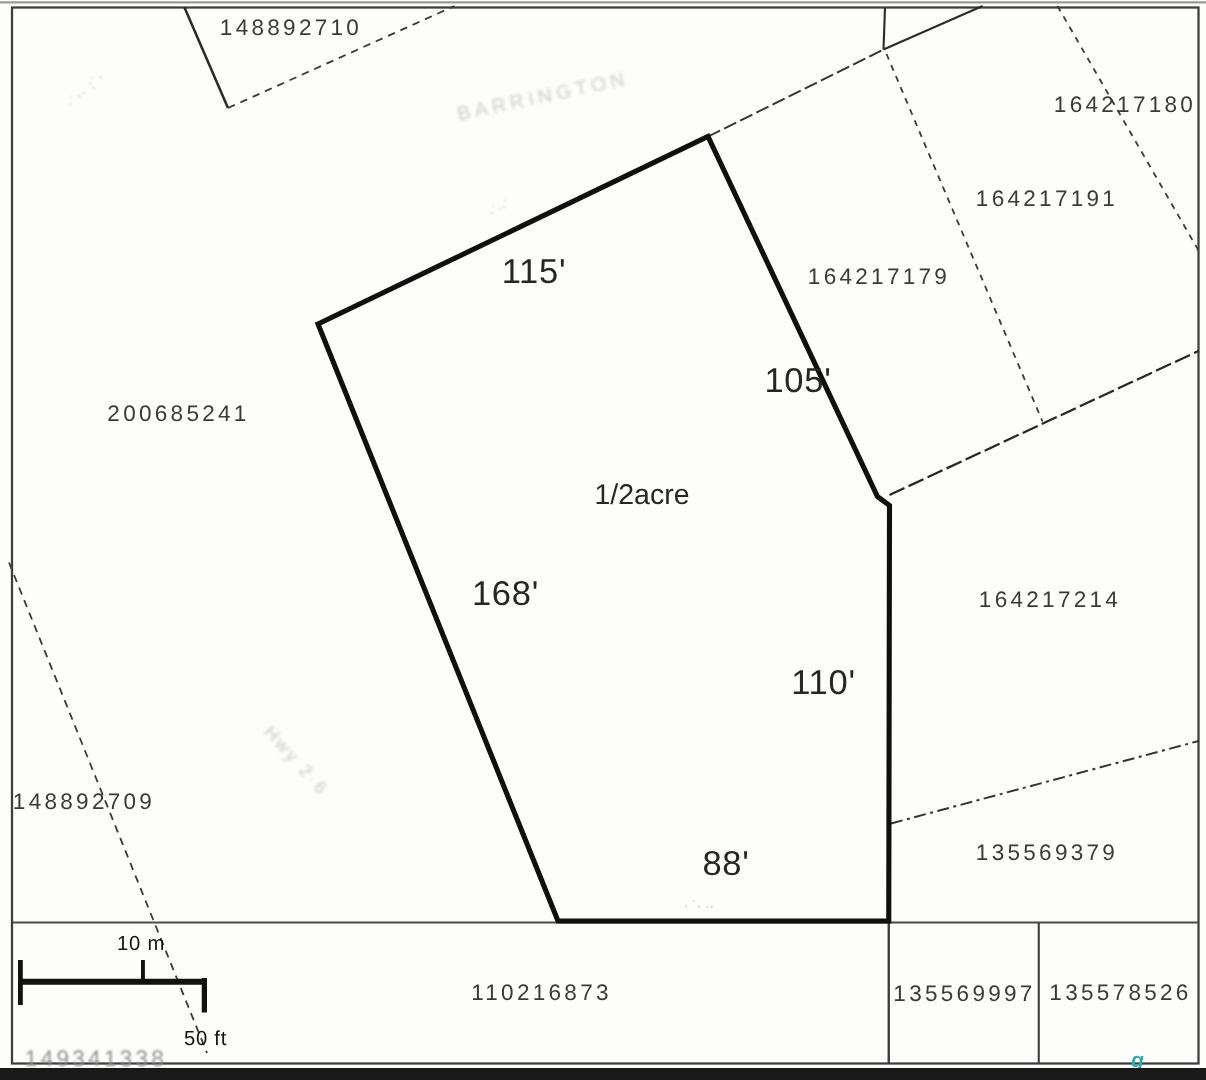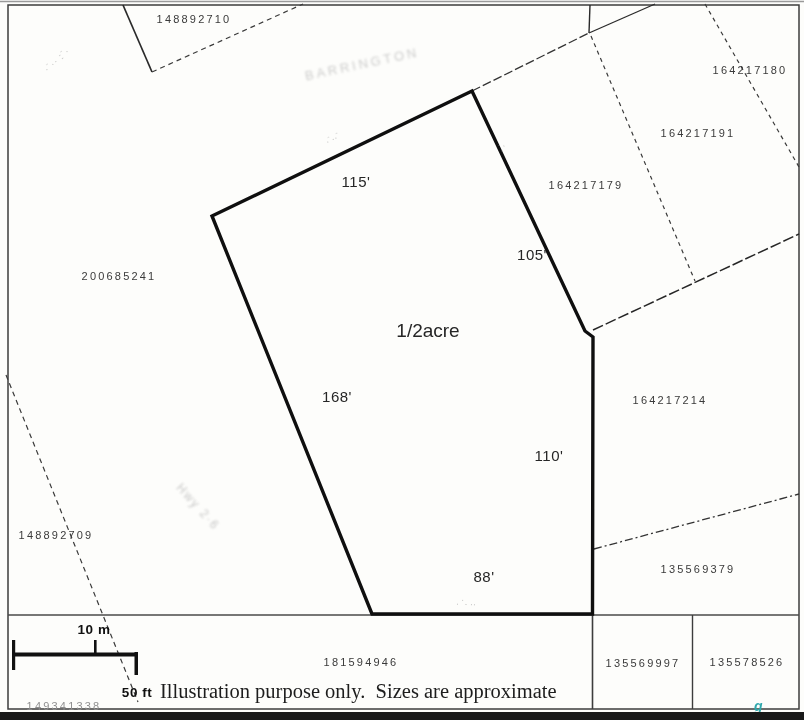--- a/index.html
+++ b/index.html
@@ -1,24 +1,24 @@
 <!DOCTYPE html>
 <html><head>
 <meta charset="utf-8">
 <style>
   html,body{margin:0;padding:0;background:#ffffff;}
   .stage{position:relative;width:804px;height:720px;background:#fdfdfb;overflow:hidden;
          font-family:"Liberation Sans",sans-serif;}
   .lines{position:absolute;left:0;top:0;filter:blur(0.3px);}
   .lbl{position:absolute;transform:translate(-50%,-50%);white-space:nowrap;}
-  .pnum{font-size:11px;letter-spacing:2.2px;color:#3a3a3a;filter:blur(0.45px);}
+  .pnum{font-size:15px;letter-spacing:2.2px;color:#3a3a3a;filter:blur(0.45px);}
   .faintnum{color:#8f8f8f;filter:blur(0.6px);margin-top:42px;}
-  .dim{font-size:15px;color:#262626;letter-spacing:0.5px;filter:blur(0.3px);}
+  .dim{font-size:23px;color:#262626;letter-spacing:0.5px;filter:blur(0.3px);}
   .area{font-size:19px;color:#262626;filter:blur(0.3px);}
-  .scalelbl{font-size:13.5px;font-weight:bold;color:#101010;letter-spacing:0.5px;filter:blur(0.2px);}
+  .scalelbl{font-size:13.5px;font-weight:normal;color:#101010;letter-spacing:0.5px;filter:blur(0.2px);}
   .disclaimer{position:absolute;left:160px;top:680px;font-family:"Liberation Serif",serif;
               font-size:20.5px;color:#1d1d1d;white-space:pre;filter:blur(0.35px);}
   .ghost{position:absolute;color:#9b9b9b;white-space:nowrap;}
   .g0{left:57px;top:60px;font-size:9px;letter-spacing:1px;opacity:.75;filter:blur(0.7px);
       transform:translate(-50%,-50%) rotate(-42deg);}
   .g1{left:362px;top:64px;font-size:13px;letter-spacing:3px;opacity:.5;filter:blur(1.2px);
       transform:translate(-50%,-50%) rotate(-12deg);}
   .g2{left:198px;top:507px;font-size:12px;letter-spacing:2px;opacity:.55;filter:blur(1.1px);
       transform:translate(-50%,-50%) rotate(48deg);}
   .g3{left:333px;top:139px;font-size:9px;opacity:.7;filter:blur(0.6px);
@@ -67,39 +67,38 @@
       <rect x="94" y="640" width="2.6" height="14" fill="#111111"></rect>
       <rect x="134.5" y="652" width="3.5" height="23" fill="#111111"></rect>
     </g>
   </svg>
 
   <span class="lbl pnum" style="left:194px;top:19px">148892710</span>
   <span class="lbl pnum" style="left:750px;top:70px">164217180</span>
   <span class="lbl pnum" style="left:698px;top:133px">164217191</span>
   <span class="lbl pnum" style="left:586px;top:185px">164217179</span>
   <span class="lbl pnum" style="left:119px;top:276px">200685241</span>
-  <span class="lbl pnum" style="left:670px;top:400px">164217214</span>
+  <span class="lbl pnum" style="left:700px;top:400px">164217214</span>
   <span class="lbl pnum" style="left:56px;top:535px">148892709</span>
   <span class="lbl pnum" style="left:698px;top:569px">135569379</span>
   <span class="lbl pnum faintnum" style="left:64px;top:664px">149341338</span>
-  <span class="lbl pnum" style="left:361px;top:662px">181594946</span>
+  <span class="lbl pnum" style="left:361px;top:662px">110216873</span>
   <span class="lbl pnum" style="left:643px;top:663px">135569997</span>
   <span class="lbl pnum" style="left:747px;top:662px">135578526</span>
 
   <span class="lbl dim" style="left:356px;top:181px">115'</span>
   <span class="lbl dim" style="left:532px;top:254px">105'</span>
   <span class="lbl area" style="left:428px;top:331px">1/2acre</span>
   <span class="lbl dim" style="left:337px;top:396px">168'</span>
   <span class="lbl dim" style="left:549px;top:455px">110'</span>
   <span class="lbl dim" style="left:484px;top:576px">88'</span>
 
   <span class="lbl scalelbl" style="left:94px;top:629px">10 m</span>
   <span class="lbl scalelbl" style="left:137px;top:692px">50 ft</span>
 
-  <span class="disclaimer">Illustration purpose only.  Sizes are approximate</span>
 
   <span class="ghost g0">·˙·· :˙·</span>
   <span class="ghost g1">BARRINGTON</span>
   <span class="ghost g2">Hwy 2·6</span>
   <span class="ghost g3">·˙··˙</span>
   <span class="ghost g4">·˙·</span>
   <span class="ghost g5">· ˙· ··</span>
 
   <span class="ink">g</span>
 

